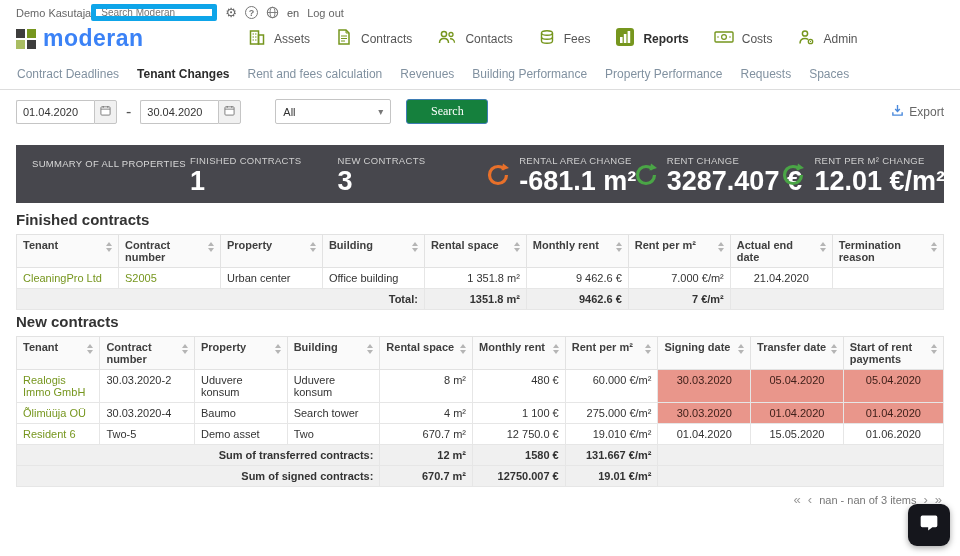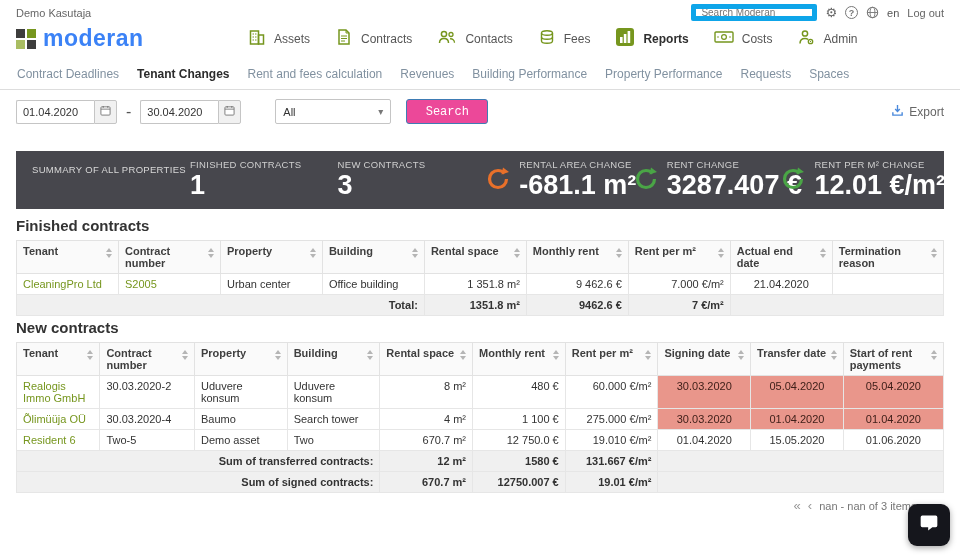--- a/index.html
+++ b/index.html
@@ -2,21 +2,21 @@
 <html><head>
 <meta charset="utf-8">
 <style>
   *{box-sizing:border-box;margin:0;padding:0}
   html,body{width:960px;height:556px}
   body{font-family:"Liberation Sans","DejaVu Sans",sans-serif;background:#fff;color:#333;overflow:hidden}
   a{text-decoration:none;cursor:pointer}
   .page{position:relative;width:960px;height:556px;overflow:hidden;background:#fff}
 
   
-  .topbar{display:flex;justify-content:space-between;align-items:center;padding:4px 16px 2px;font-size:11px;color:#666}
+  .topbar{display:flex;justify-content:flex-start;align-items:center;padding:4px 16px 2px;font-size:11px;color:#666}
   .top-right{display:flex;align-items:center;gap:8px}
   .top-search{width:126px;height:17px;border:5px solid #0ea5e9;border-radius:2px;font-size:10px;padding:0 5px;color:#555;font-family:inherit}
   .ticon{font-size:13px;color:#666;line-height:1;cursor:pointer;display:inline-flex;align-items:center}
   .help-badge{display:inline-flex;width:13px;height:13px;border:1px solid #777;border-radius:50%;align-items:center;justify-content:center;font-size:9px;font-weight:bold;color:#777;cursor:pointer}
   .lang{font-size:11px;color:#555;cursor:pointer}
   .logout{color:#666}
 
   
   .header-main{display:flex;align-items:center;padding:2px 16px 7px}
   .logo{display:flex;align-items:center;gap:7px;width:196px;cursor:pointer}
@@ -37,25 +37,25 @@
   .tab.active{color:#2b2b2b;font-weight:bold}
 
   
   .filterbar{display:flex;align-items:center;padding:9px 16px 7px;gap:6px}
   .dategroup{display:flex}
   .date-input{width:78px;height:24px;border:1px solid #c5c5c5;border-right:none;border-radius:2px 0 0 2px;padding:0 6px;font-size:11px;color:#333;font-family:inherit}
   .cal-btn{width:23px;height:24px;border:1px solid #c5c5c5;background:#f1f1f1;border-radius:0 2px 2px 0;display:flex;align-items:center;justify-content:center;cursor:pointer}
   .dash{color:#555;margin:0 3px}
   .select{margin-left:28px;width:116px;height:25px;border:1px solid #c5c5c5;border-radius:2px;display:flex;align-items:center;justify-content:space-between;padding:0 7px;font-size:11px;color:#333;background:#fff;cursor:pointer}
   .caret{color:#777;font-size:10px}
-  .search-btn{margin-left:9px;width:82px;height:25px;background:#ec4899;border:1px solid #3e7cb4;border-radius:3px;color:#fff;font-size:12px;cursor:pointer;font-family:Liberation Mono, monospace}
+  .search-btn{margin-left:9px;width:82px;height:25px;background:#15803d;border:1px solid #3e7cb4;border-radius:3px;color:#fff;font-size:12px;cursor:pointer;font-family:Liberation Serif, serif}
   .export{margin-left:auto;display:flex;align-items:center;gap:5px;color:#666;font-size:12px}
 
   
-  .summary{margin:20px 16px 8px;background:#47474d;display:flex;align-items:flex-start;padding:8px 16px;height:58px}
+  .summary{margin:14px 16px 8px;background:#47474d;display:flex;align-items:flex-end;padding:8px 16px;height:58px}
   .summary-title{width:158px;font-size:9.5px;text-transform:uppercase;color:#d8d8d8;letter-spacing:.3px;align-self:flex-start;padding-top:5px}
   .stat{flex:1;display:flex;align-items:center;gap:8px;min-width:0}
   .stat-label{font-size:9.5px;text-transform:uppercase;color:#cfcfcf;margin-bottom:2px;letter-spacing:.3px;white-space:nowrap}
   .stat-value{font-size:27px;font-weight:bold;color:#fff;line-height:1;white-space:nowrap}
   .trend{display:flex;flex:0 0 auto}
 
   
   .content{padding:0 16px}
   h2.section{font-size:15px;font-weight:bold;color:#333;margin:3px 0 6px}
   table{width:100%;border-collapse:collapse;font-size:11px;table-layout:fixed}

